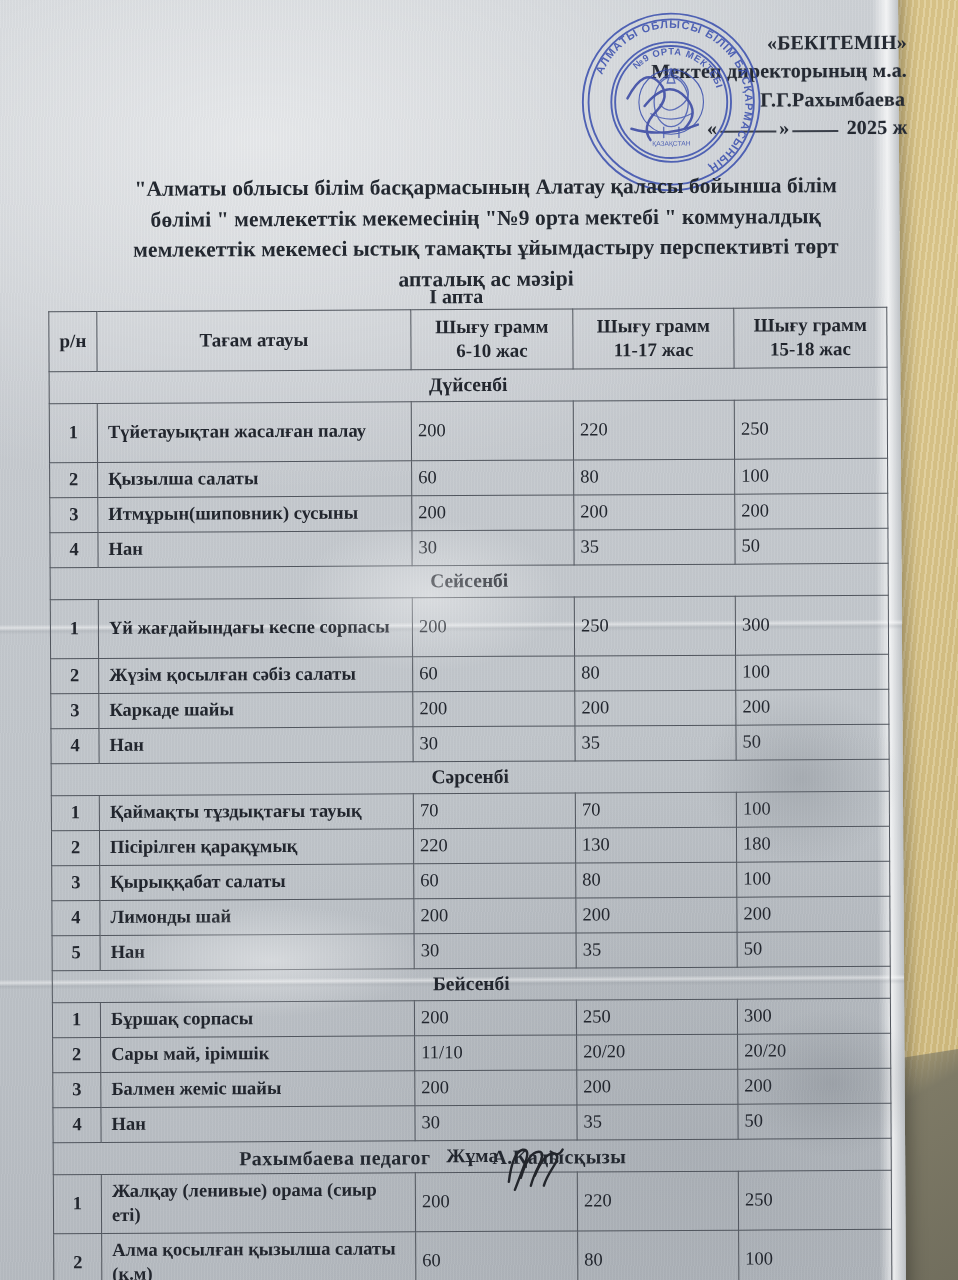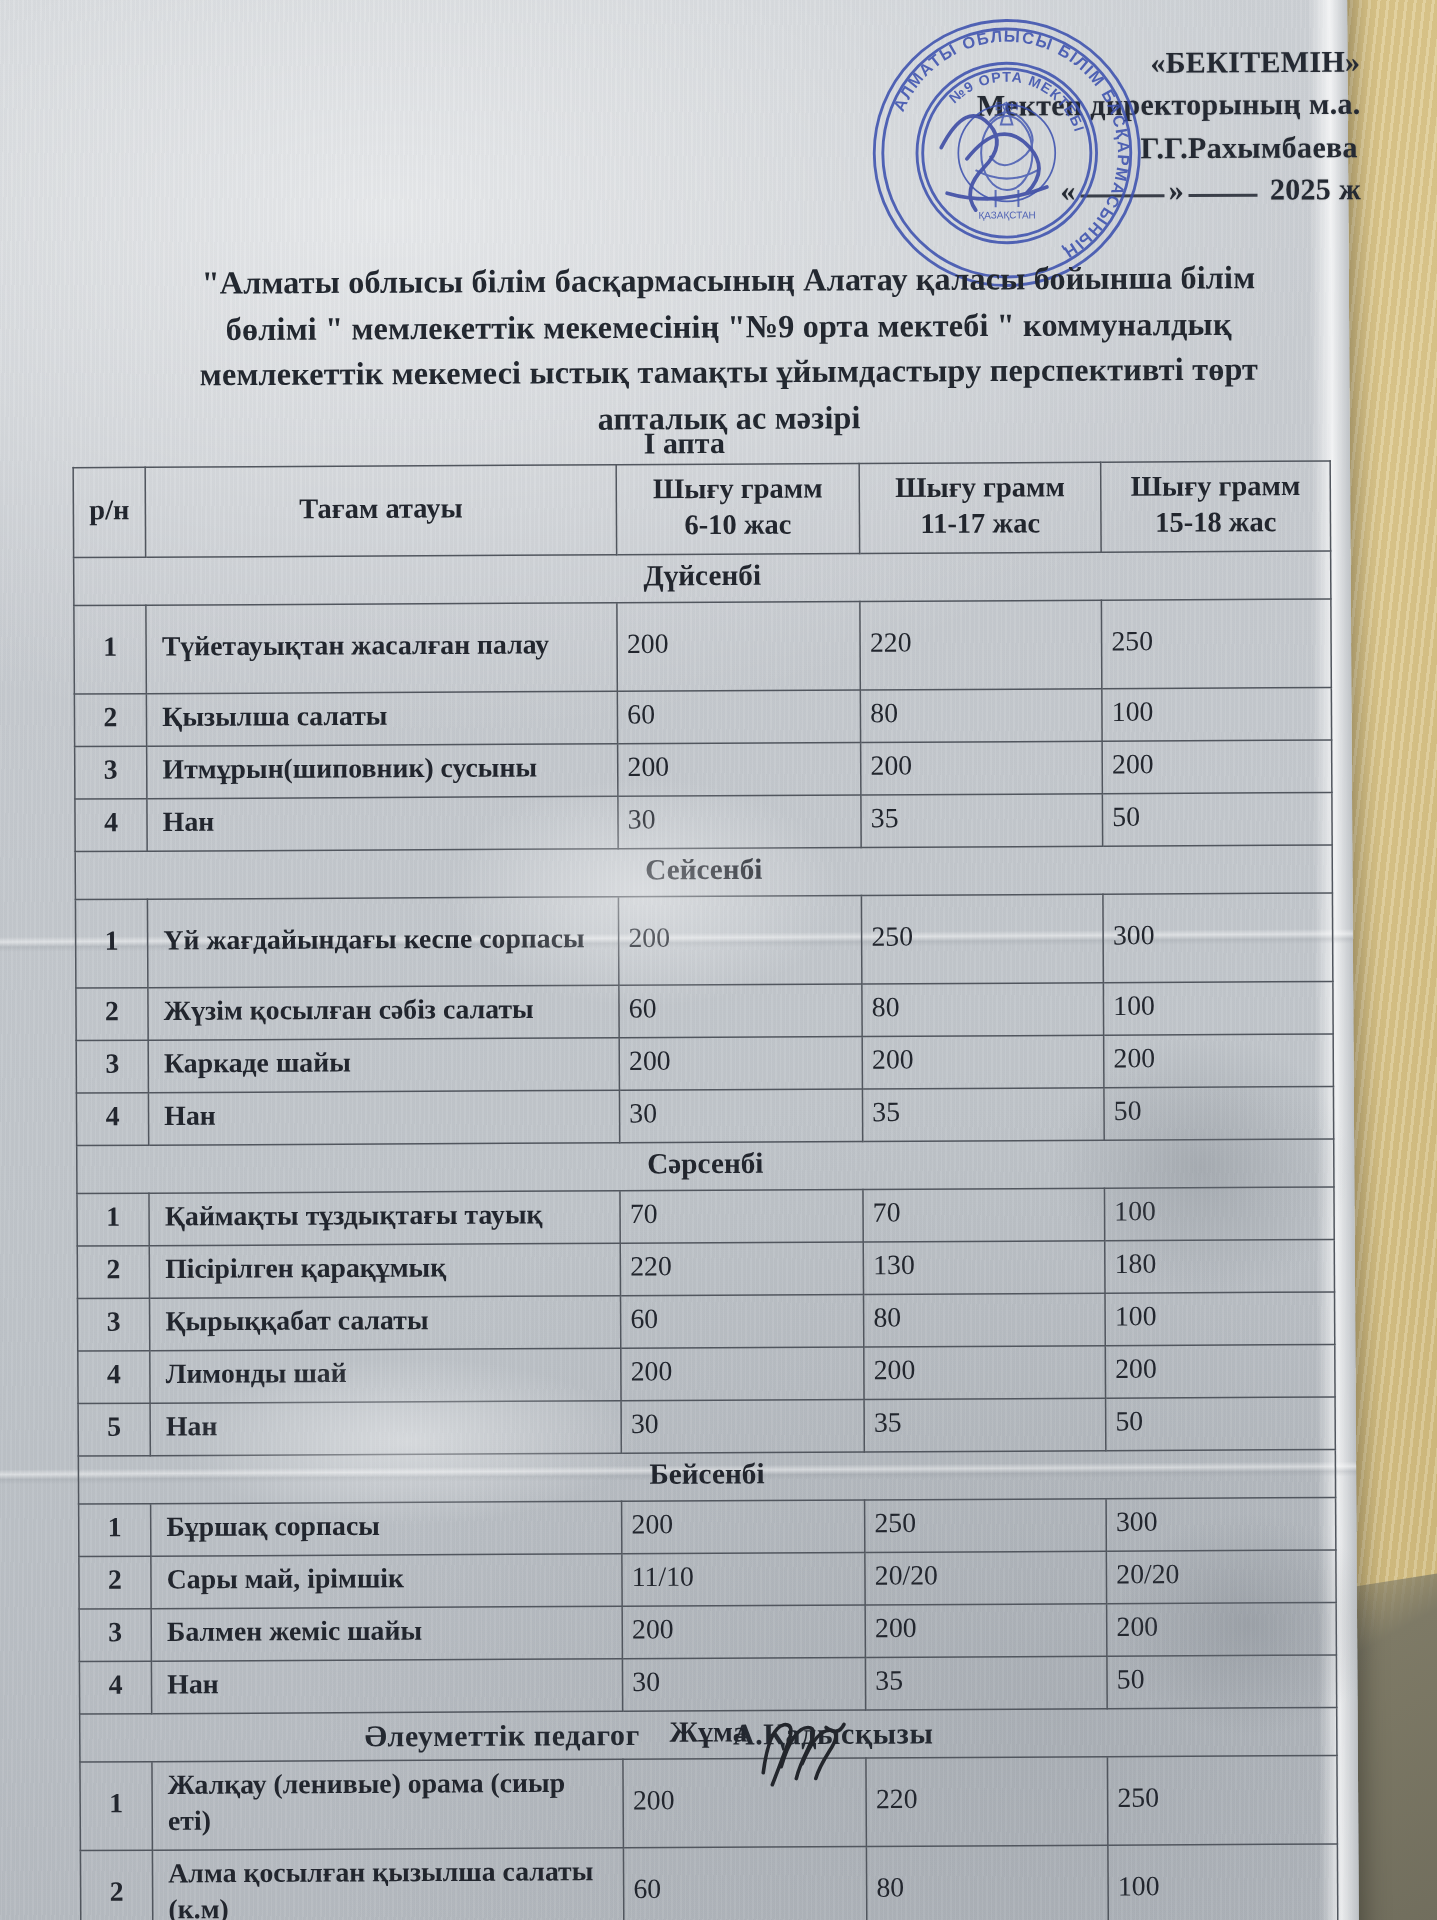--- a/index.html
+++ b/index.html
@@ -459,21 +459,21 @@
             <td class="num">2</td>
             <td class="name">Алма қосылған қызылша салаты (к.м)</td>
             <td class="gram">60</td>
             <td class="gram">80</td>
             <td class="gram">100</td>
           </tr>
         </tbody>
     </table>
 
     <div class="footer">
-      <span>Әлеуметтік  педагог</span><span class="sig-space"></span><span>А.Қадысқызы</span>
+      <span>Рахымбаева  педагог</span><span class="sig-space"></span><span>А.Қадысқызы</span>
     </div>
     <svg class="signature" viewBox="0 0 70 54">
       <g stroke="#23262c" stroke-width="2.4" fill="none" stroke-linecap="round">
         <path d="M8 44 q4 -30 14 -32 q8 -1 2 14 q-6 16 -10 26"></path>
         <path d="M20 40 q8 -26 18 -26 q7 0 0 14 q-6 12 -8 20"></path>
         <path d="M34 38 q10 -24 20 -22 q6 2 -2 14 q-7 11 -9 18"></path>
         <path d="M50 14 q8 6 12 -2"></path>
       </g>
     </svg>
 

